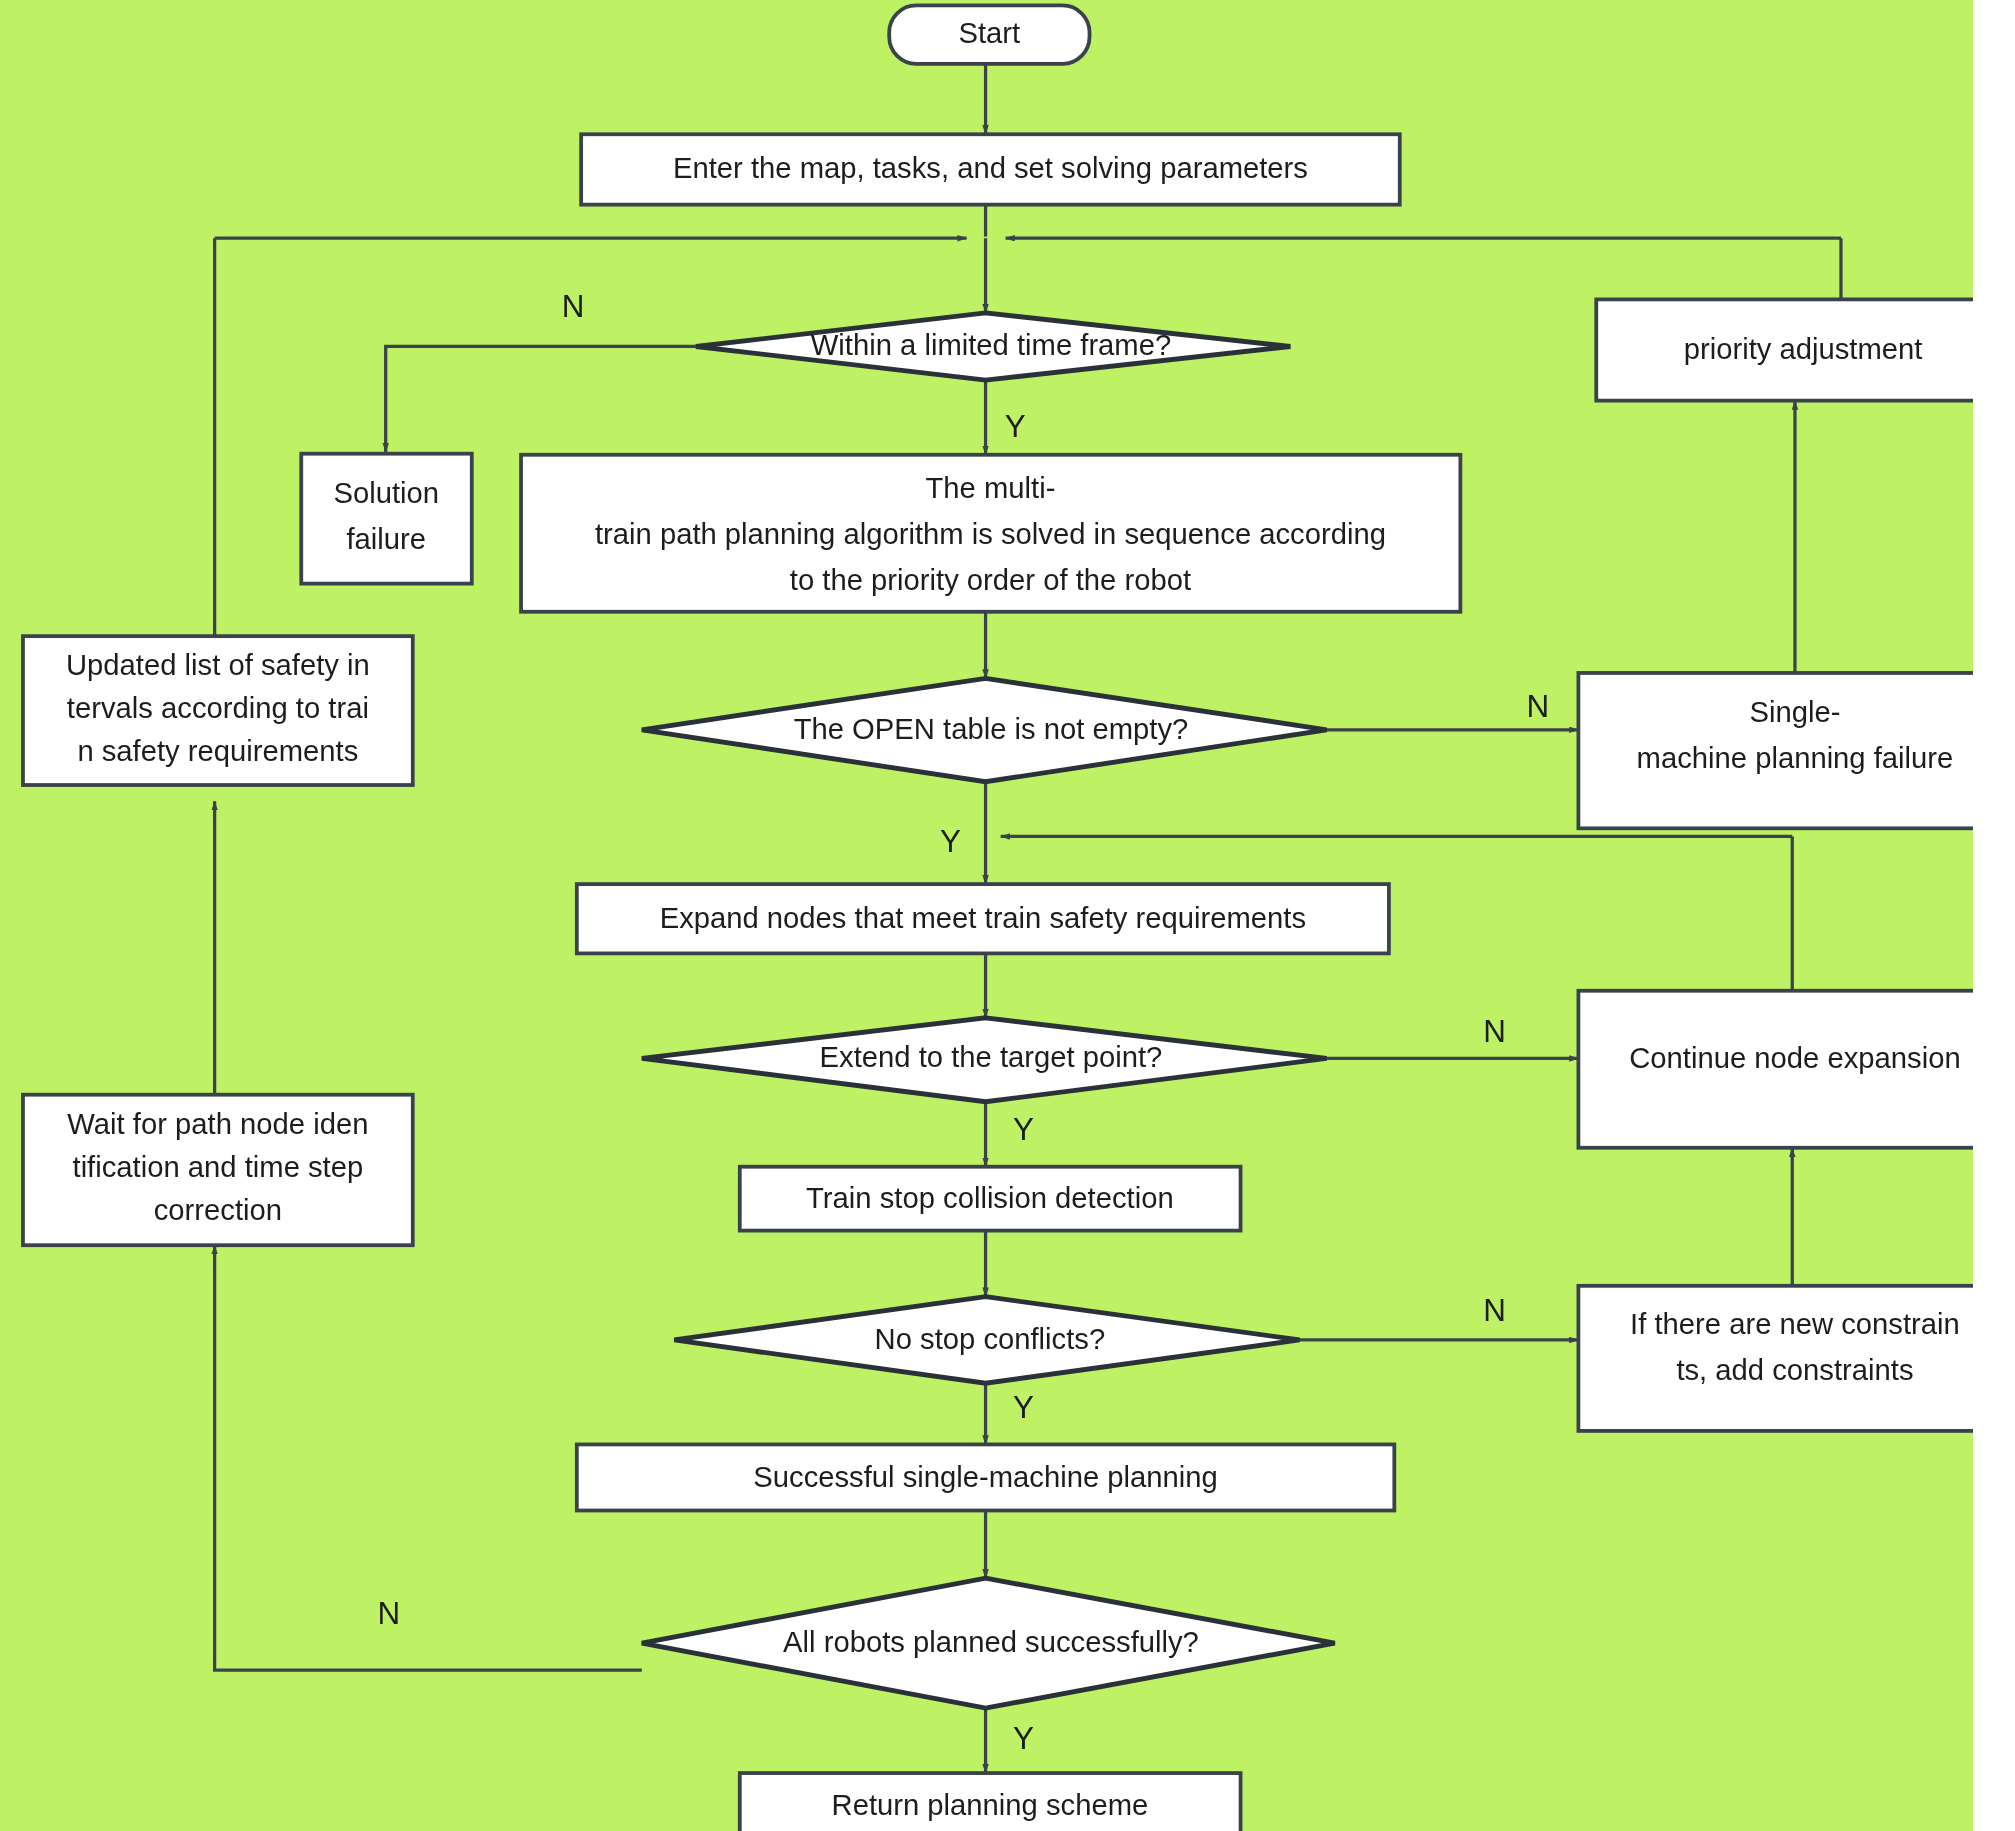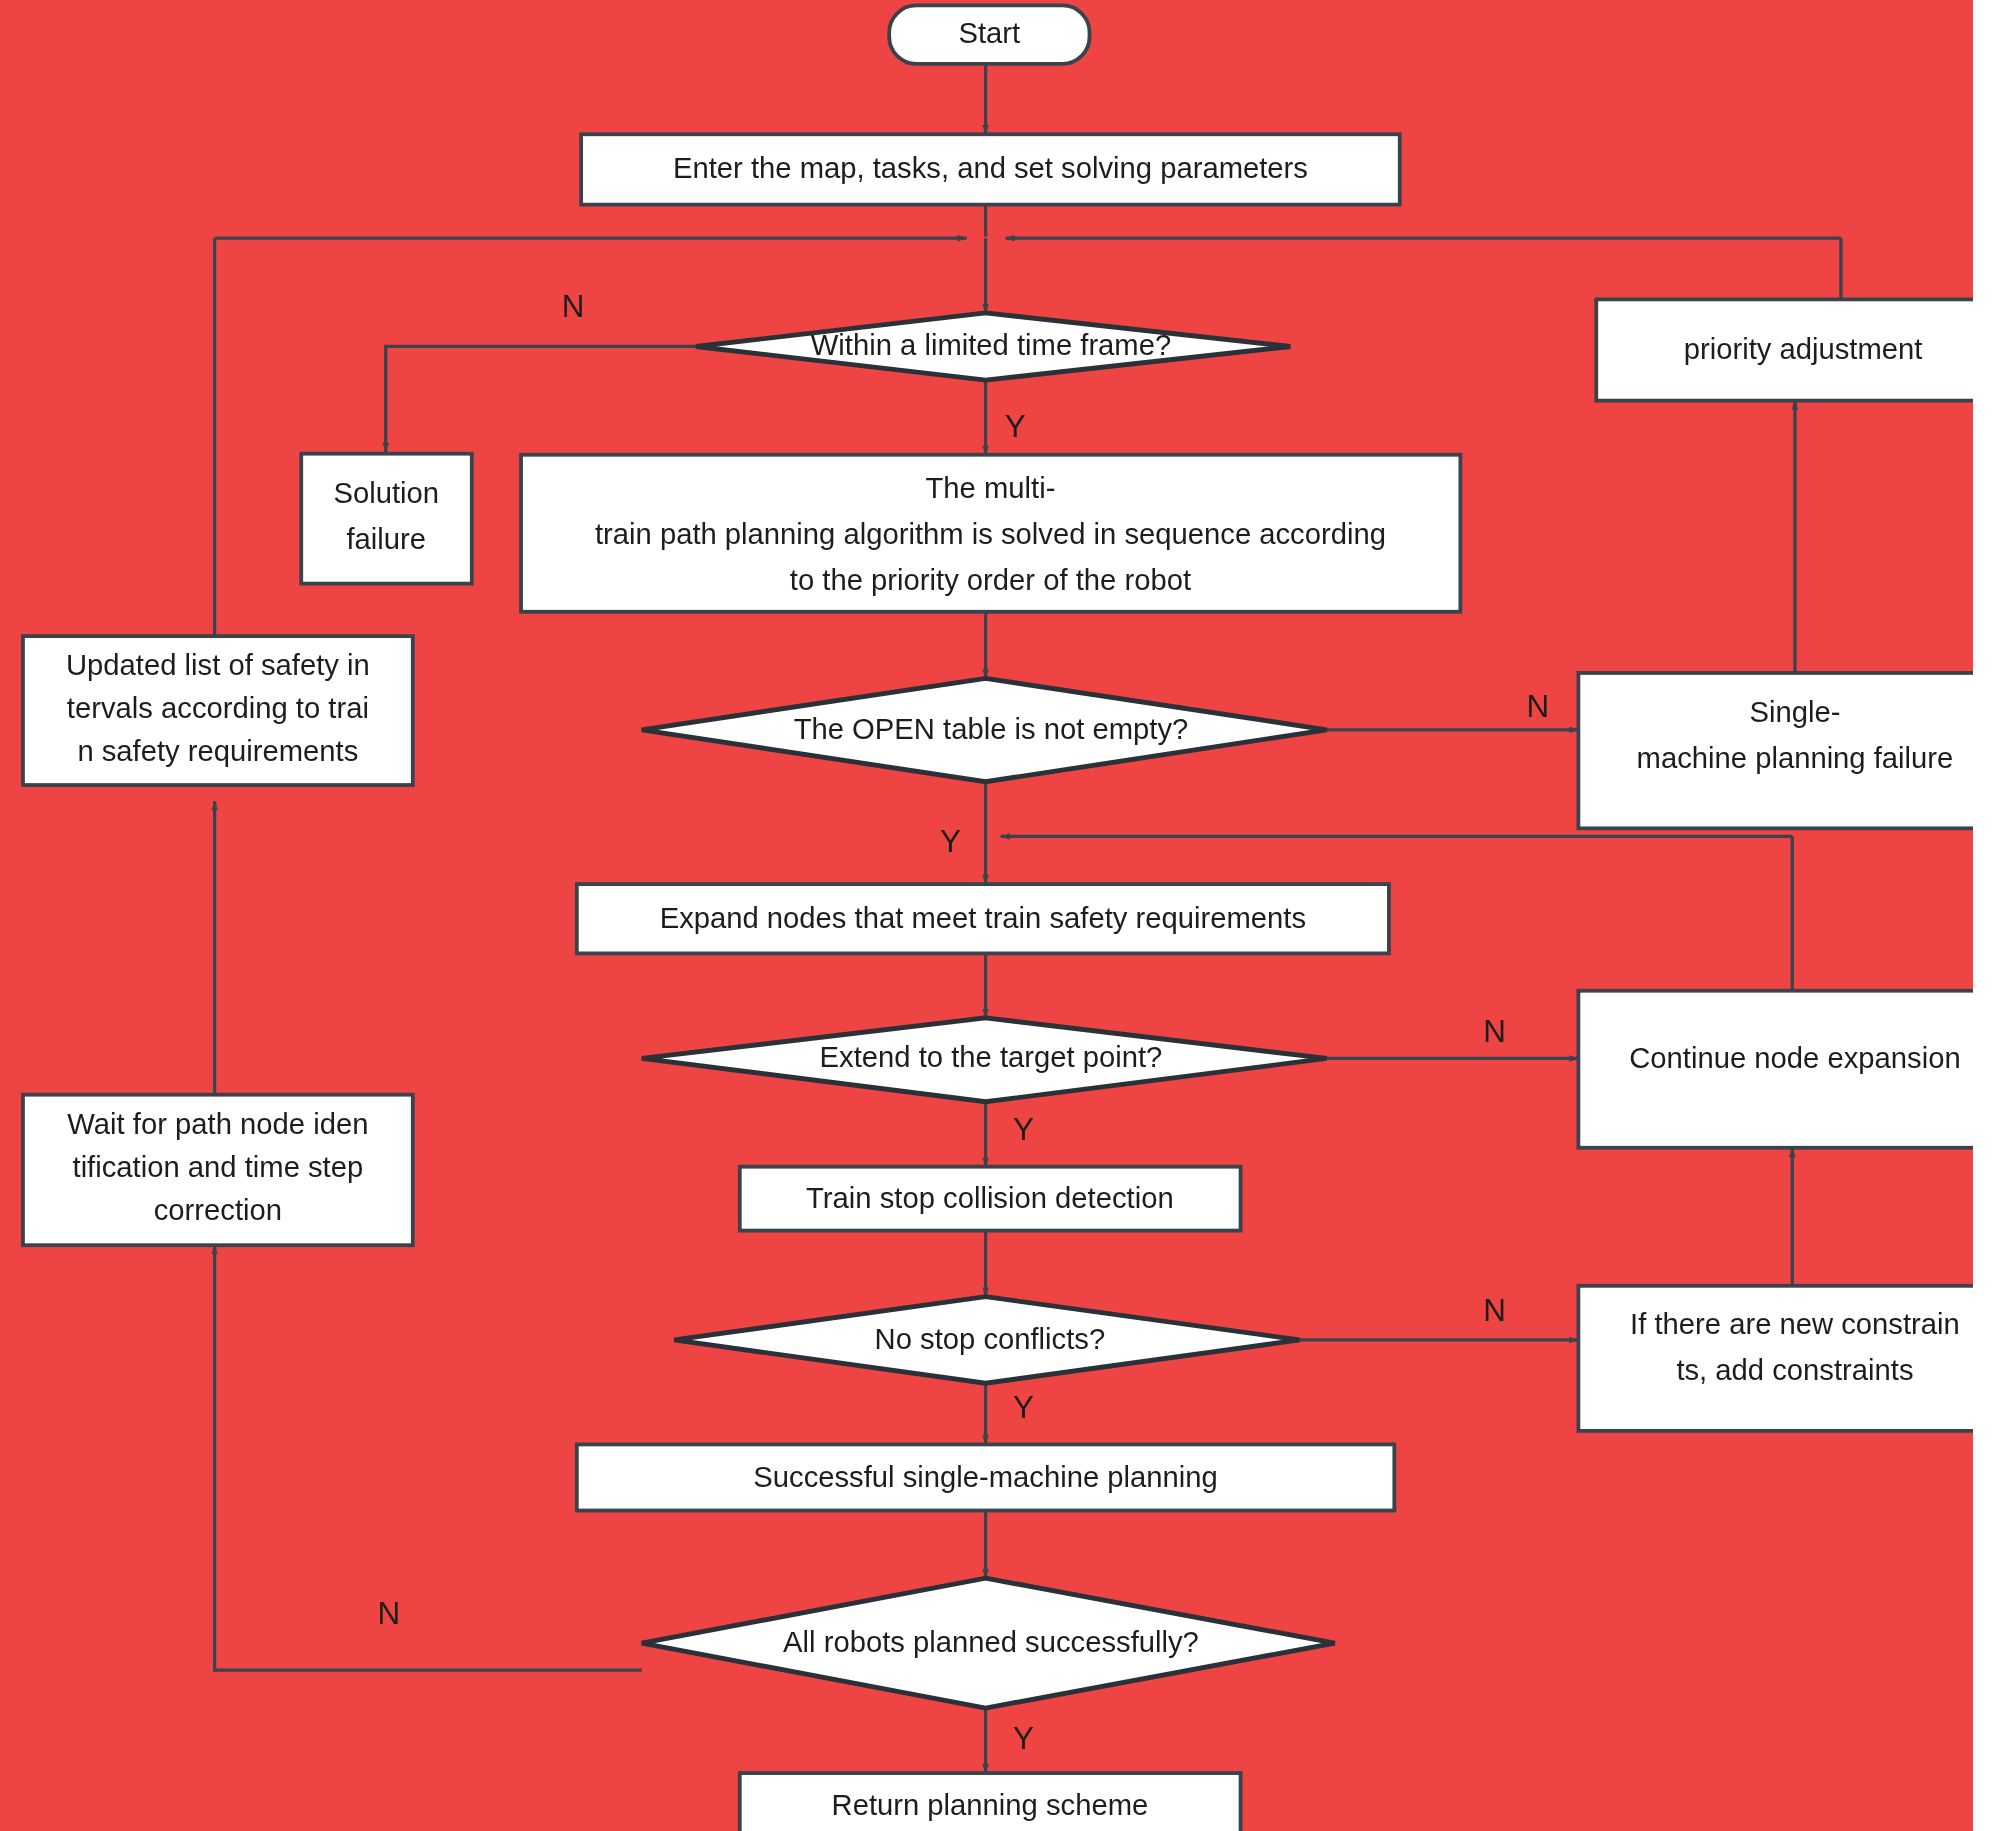--- a/index.html
+++ b/index.html
@@ -1,17 +1,17 @@
 <!DOCTYPE html>
 <html style="font-size:8.7px"><head>
 <meta charset="utf-8">
 <style>
   html,body{margin:0;padding:0;background:#ffffff;}
   body{font-family:"Liberation Sans", sans-serif;}
-  #stage{position:relative;width:1973px;height:1831px;background:#ef4444;overflow:hidden;}
+  #stage{position:relative;width:1973px;height:1831px;background:#bef264;overflow:hidden;}
   svg{display:block;}
   .nodeText{font-family:"Liberation Sans", sans-serif;fill:#1d1d1b;text-anchor:middle;dominant-baseline:middle;}
   .bigText{font-size:54px;}
   .labelText{font-size:58px;fill:#1d1d1b;text-anchor:middle;}
 </style>
 </head>
 <body>
 
 <div id="stage">
 <svg width="2015" height="1831" viewBox="0 0 3721 3382" xmlns="http://www.w3.org/2000/svg">

